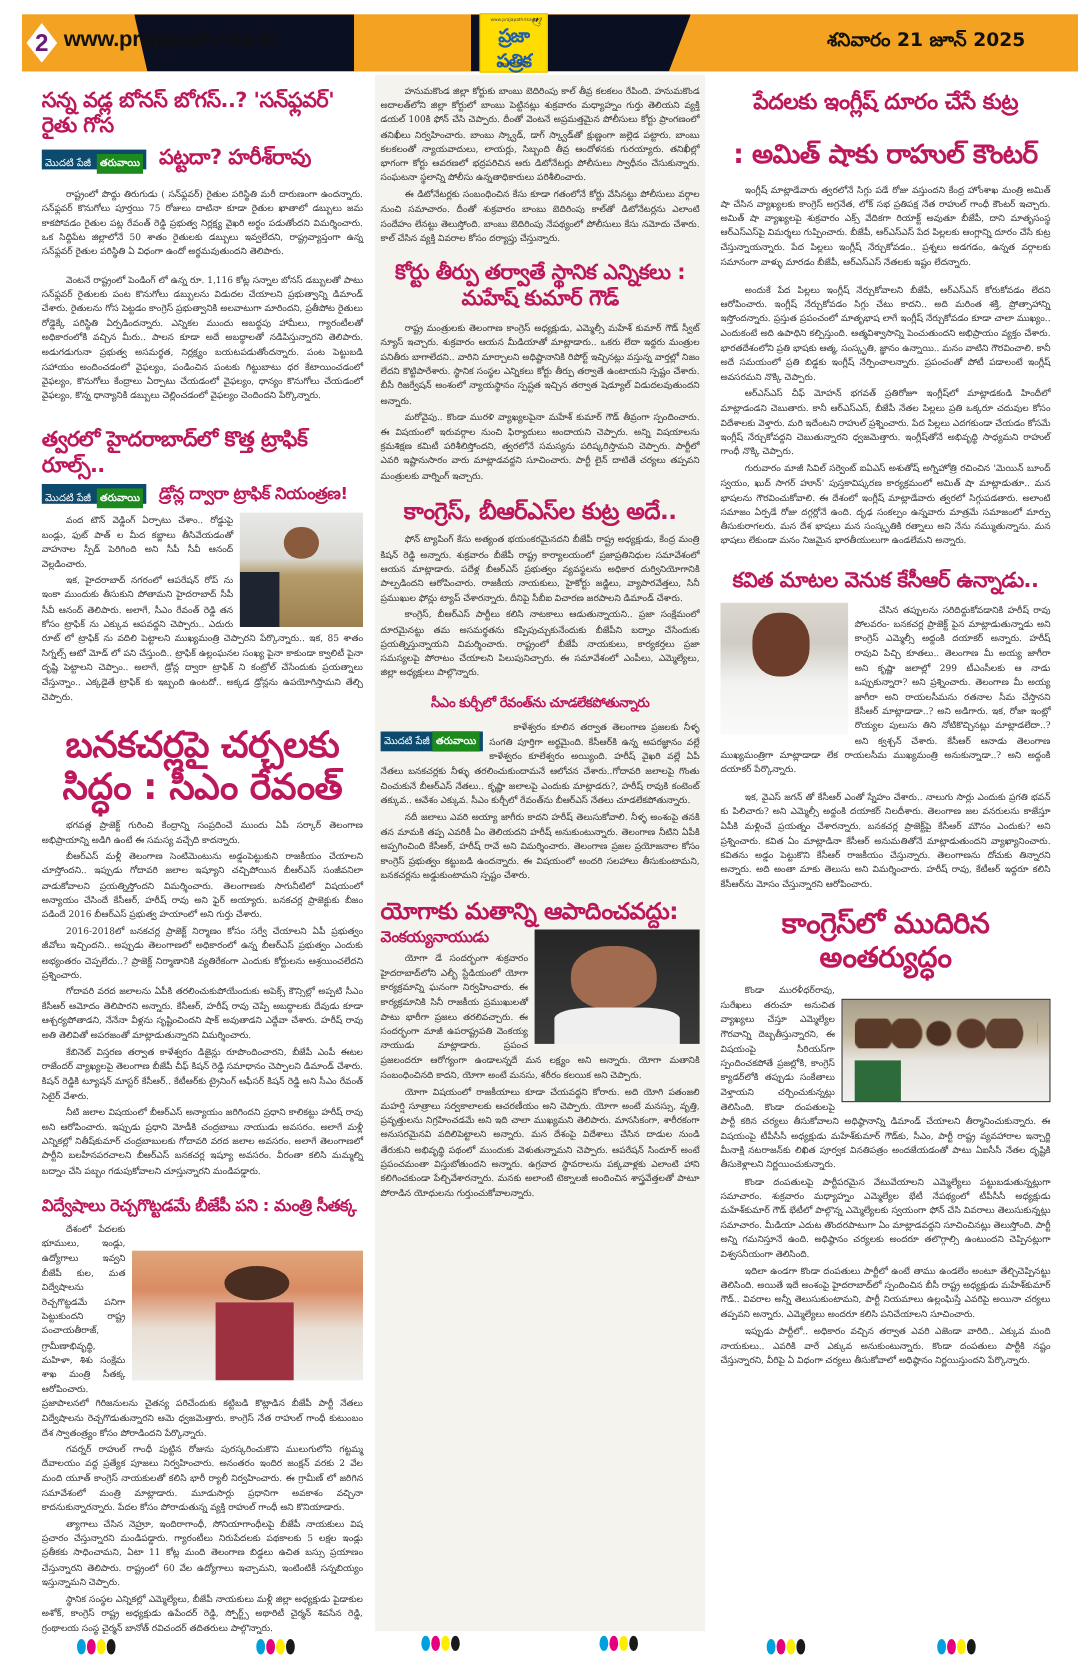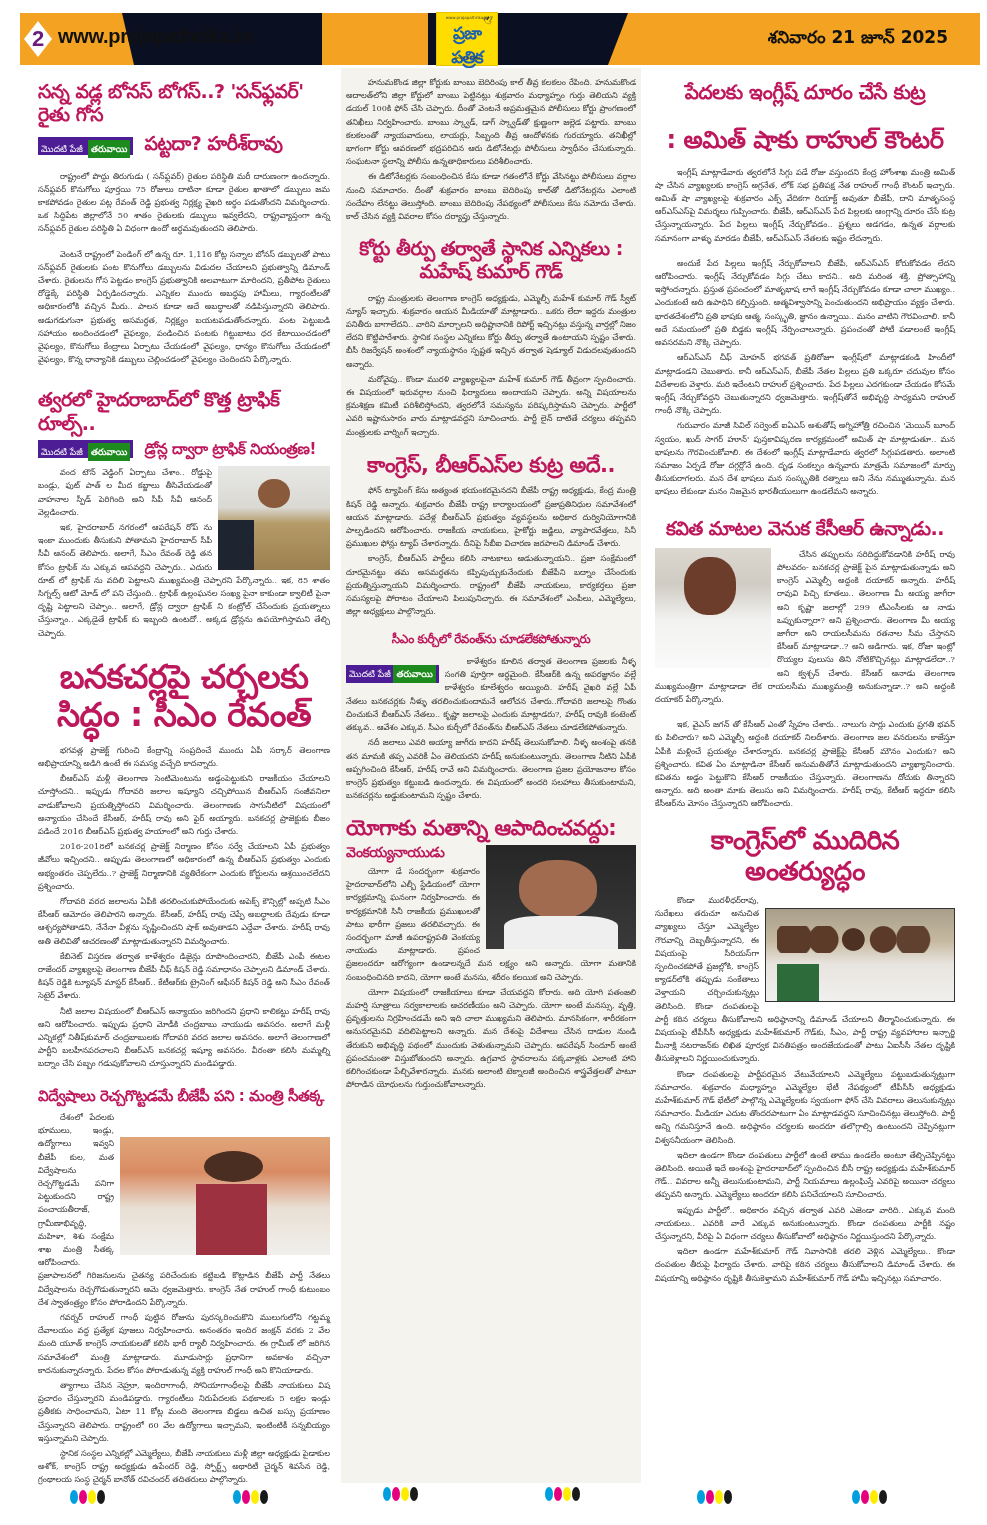--- a/index.html
+++ b/index.html
@@ -14,39 +14,39 @@
   .masthead .dark.d2 { left: 408px; width: 200px; clip-path: polygon(0 0,100% 0,90% 100%,0 100%); }
   .page-num { position: absolute; left: 4px; top: 8px; width: 28px; height: 36px; background: #fff;
               clip-path: polygon(50% 0, 100% 50%, 50% 100%, 0 50%); }
   .page-num span { position: absolute; left: 0; top: 5px; width: 100%; text-align: center; font: bold 22px "Liberation Sans", sans-serif; color: #6a1b7a; }
   .site-url { position: absolute; left: 38px; top: 12px; font: bold 20px "Liberation Sans", sans-serif; color: #111; letter-spacing: -0.3px; }
   .logo { position: absolute; left: 210px; top: -1px; width: 62px; height: 54px; background: #ffdd00; border: 1px solid #e8c300; }
   .logo .logo-url { position: absolute; left: 0; top: 2px; width: 100%; text-align: center; font: 4px "DejaVu Sans", sans-serif; color: #444; }
   .logo .logo-name { position: absolute; left: 0; top: 10px; width: 100%; text-align: center; font: bold 17px "DejaVu Sans", sans-serif; color: #1b5fb4; letter-spacing: -1px; }
   .logo .logo-tag { position: absolute; left: 0; top: 42px; width: 100%; text-align: center; font: 4px "DejaVu Sans", sans-serif; color: #333; }
   .logo .bird { position: absolute; right: 4px; top: 3px; font-size: 8px; color: #333; }
-  .masthead-date { position: absolute; right: 32px; top: 14px; font: bold 17px "DejaVu Sans", sans-serif; color: #111; }
+  .masthead-date { position: absolute; right: 48px; top: 14px; font: bold 17px "DejaVu Sans", sans-serif; color: #111; }
 
   
   .col { position: absolute; top: 70px; }
   .col-left { left: 38px; width: 292px; }
   .col-mid { left: 341px; width: 300px; background: #f4f3ee; height: 1415px; top: 68px; padding: 0 5px; }
   .col-right { left: 655px; width: 300px; }
 
   .head { font-family: "DejaVu Sans", sans-serif; font-weight: bold; color: #be185d; line-height: 1.22; letter-spacing: -0.5px; }
   .head.xl { font-size: 33px; text-align: center; line-height: 1.15; }
   .head.lg { font-size: 21px; }
   .head.md { font-size: 18px; }
   .head.center { text-align: center; }
 
   .body-text { font-family: "DejaVu Serif", serif; font-size: 8.2px; line-height: 13.2px; color: #333; text-align: justify; }
   .body-text p { text-indent: 22px; margin-bottom: 2px; }
   .gap { height: 10px; }
 
-  .tag { display: inline-block; vertical-align: middle; height: 18px; background: #4c1d95; padding: 0 3px; margin-right: 6px; }
+  .tag { display: inline-block; vertical-align: middle; height: 18px; background: #0c4a6e; padding: 0 3px; margin-right: 6px; }
   .tag .t1 { font: 9px "DejaVu Sans", sans-serif; color: #fff; line-height: 18px; }
   .tag .t2 { font: bold 9px "DejaVu Sans", sans-serif; color: #fff; background: #1d8a1d; padding: 0 3px; line-height: 18px; display: inline-block; }
 
   .photo { background: #cfc9bf; position: relative; overflow: hidden; }
   .photo.police { background: linear-gradient(180deg,#e8e8e6 0%,#d9d8d2 40%,#b59b68 55%,#9c8150 100%); }
   .photo.police::before { content: ""; position: absolute; left: 36%; top: 12%; width: 28%; height: 28%; border-radius: 50%; background: #8a5a3c; }
   .photo.police::after { content: ""; position: absolute; left: 0; bottom: 0; width: 32%; height: 48%; background: #1e2430; }
   .photo.leader { background: linear-gradient(180deg,#dcd8d0 0%,#d0ccc4 30%,#f2f2f0 60%,#fafafa 100%); }
   .photo.leader::before { content: ""; position: absolute; left: 25%; top: 8%; width: 45%; height: 48%; border-radius: 45%; background: #6b3d2a; }
   .photo.group { background: linear-gradient(180deg,#a89f8b 0%,#c6b9a0 35%,#e8e4df 60%,#f1f0ee 100%); border: 1px solid #333; }
@@ -117,21 +117,21 @@
       <div class="clear"></div>
     </div>
   </article>
 
   <article style="margin-top:16px;">
     <div class="head xl">బనకచర్లపై చర్చలకు సిద్ధం : సీఎం రేవంత్</div>
     <div class="body-text" style="margin-top:10px;">
       <p>భగవత్ల ప్రాజెక్ట్ గురించి కేంద్రాన్ని సంప్రదించే ముందు ఏపీ సర్కార్ తెలంగాణ అభిప్రాయాన్ని అడిగి ఉంటే ఈ సమస్య వచ్చేది కాదన్నారు.</p>
       <p>బీఆర్ఎస్ మళ్లీ తెలంగాణ సెంటిమెంటును అడ్డంపెట్టుకుని రాజకీయం చేయాలని చూస్తోందని.. ఇప్పుడు గోదావరి జలాల ఇష్యూని చచ్చిపోయిన బీఆర్ఎస్ సంజీవనిలా వాడుకోవాలని ప్రయత్నిస్తోందని విమర్శించారు. తెలంగాణకు సాగునీటిలో విషయంలో అన్యాయం చేసిందే కేసీఆర్, హరీష్ రావు అని ఫైర్ అయ్యారు. బనకచర్ల ప్రాజెక్టుకు బీజం పడిందే 2016 బీఆర్ఎస్ ప్రభుత్వ హయాంలో అని గుర్తు చేశారు.</p>
       <p>2016-2018లో బనకచర్ల ప్రాజెక్ట్ నిర్మాణం కోసం సర్వే చేయాలని ఏపీ ప్రభుత్వం జీవోలు ఇచ్చిందని.. అప్పుడు తెలంగాణలో అధికారంలో ఉన్న బీఆర్ఎస్ ప్రభుత్వం ఎందుకు అభ్యంతరం చెప్పలేదు..? ప్రాజెక్ట్ నిర్మాణానికి వ్యతిరేకంగా ఎందుకు కోర్టులను ఆశ్రయించలేదని ప్రశ్నించారు.</p>
-      <p>గోదావరి వరద జలాలను ఏపీకి తరలించుకుపోయేందుకు అపెక్స్ కౌన్సిల్లో అప్పటి సీఎం కేసీఆర్ ఆమోదం తెలిపారని అన్నారు. కేసీఆర్, హరీష్ రావు చెప్పే అబద్ధాలకు దేవుడు కూడా ఆశ్చర్యపోతాడని, నేనేనా వీళ్లను సృష్టించిందని షాక్ అవుతాడని ఎద్దేవా చేశారు. హరీష్ రావు అతి తెలివితో ఆచరణంతో మాట్లాడుతున్నారని విమర్శించారు.</p>
+      <p>గోదావరి వరద జలాలను ఏపీకి తరలించుకుపోయేందుకు అపెక్స్ కౌన్సిల్లో అప్పటి సీఎం కేసీఆర్ ఆమోదం తెలిపారని అన్నారు. కేసీఆర్, హరీష్ రావు చెప్పే అబద్ధాలకు దేవుడు కూడా ఆశ్చర్యపోతాడని, నేనేనా వీళ్లను సృష్టించిందని షాక్ అవుతాడని ఎద్దేవా చేశారు. హరీష్ రావు అతి తెలివితో అపరజంతో మాట్లాడుతున్నారని విమర్శించారు.</p>
       <p>కేబినెట్ విస్తరణ తర్వాత కాళేశ్వరం డిజైన్లు రూపొందించారని, బీజేపీ ఎంపీ ఈటల రాజేందర్ వ్యాఖ్యలపై తెలంగాణ బీజేపీ చీఫ్ కిషన్ రెడ్డి సమాధానం చెప్పాలని డిమాండ్ చేశారు. కిషన్ రెడ్డికి ట్యూషన్ మాస్టర్ కేసీఆర్.. కేటీఆర్‌కు ట్రైనింగ్ ఆఫీసర్ కిషన్ రెడ్డి అని సీఎం రేవంత్ సెటైర్ వేశారు.</p>
       <p>నీటి జలాల విషయంలో బీఆర్ఎస్ అన్యాయం జరిగిందని ప్రధాని కాలికట్టు హరీష్ రావు అని ఆరోపించారు. ఇప్పుడు ప్రధాని మోడీకి చంద్రబాబు నాయుడు అవసరం. అలాగే మళ్లీ ఎన్నికల్లో నితీష్‌కుమార్ చంద్రబాబులకు గోదావరి వరద జలాల అవసరం. అలాగే తెలంగాణలో పార్టీని బలహీనపరచాలని బీఆర్ఎస్ బనకచర్ల ఇష్యూ అవసరం. వీరంతా కలిసి మమ్మల్ని బద్నాం చేసి పబ్బం గడుపుకోవాలని చూస్తున్నారని మండిపడ్డారు.</p>
     </div>
   </article>
 
   <article style="margin-top:16px;">
     <div class="head md" style="font-size:15px;">విద్వేషాలు రెచ్చగొట్టడమే బీజేపీ పని : మంత్రి సీతక్క</div>
     <div class="body-text" style="margin-top:6px;">
       <div class="photo rally float-r" style="width:210px;height:118px;margin-top:26px;"></div>
       <p>దేశంలో పేదలకు భూములు, ఇండ్లు, ఉద్యోగాలు ఇవ్వని బీజేపీ కుల, మత విద్వేషాలను రెచ్చగొట్టడమే పనిగా పెట్టుకుందని రాష్ట్ర పంచాయతీరాజ్, గ్రామీణాభివృద్ధి, మహిళా, శిశు సంక్షేమ శాఖ మంత్రి సీతక్క ఆరోపించారు. ప్రజాపాలనలో గిరిజనులను చైతన్య పరిచేందుకు కట్టిబడి కొట్లాడిన బీజేపీ పార్టీ నేతలు విద్వేషాలను రెచ్చగొడుతున్నారని ఆమె ధ్వజమెత్తారు. కాంగ్రెస్ నేత రాహుల్ గాంధీ కుటుంబం దేశ స్వాతంత్ర్యం కోసం పోరాడిందని పేర్కొన్నారు.</p>
@@ -210,21 +210,20 @@
   </article>
 
   <article style="margin-top:14px;">
     <div class="head lg center" style="font-size:26px;">కాంగ్రెస్‌లో ముదిరిన అంతర్యుద్ధం</div>
     <div class="body-text" style="margin-top:6px;">
       <div class="photo group float-r" style="width:190px;height:94px;margin-top:14px;"></div>
       <p>కొండా మురళీధర్‌రావు, సురేఖలు తరుచూ అనుచిత వ్యాఖ్యలు చేస్తూ ఎమ్మెల్యేల గౌరవాన్ని దెబ్బతీస్తున్నారని, ఈ విషయంపై సీరియస్‌గా స్పందించకపోతే ప్రజల్లోకి, కాంగ్రెస్ క్యాడర్‌లోకి తప్పుడు సంకేతాలు వెళ్తాయని చర్చించుకున్నట్లు తెలిసింది. కొండా దంపతులపై పార్టీ కఠిన చర్యలు తీసుకోవాలని అధిష్ఠానాన్ని డిమాండ్ చేయాలని తీర్మానించుకున్నారు. ఈ విషయంపై టీపీసీసీ అధ్యక్షుడు మహేశ్‌కుమార్ గౌడ్‌కు, సీఎం, పార్టీ రాష్ట్ర వ్యవహారాల ఇన్చార్జి మీనాక్షి నటరాజన్‌కు లిఖిత పూర్వక వినతిపత్రం అందజేయడంతో పాటు ఏఐసీసీ నేతల దృష్టికి తీసుకెళ్లాలని నిర్ణయించుకున్నారు.</p>
       <p>కొండా దంపతులపై పార్టీపరమైన వేటువేయాలని ఎమ్మెల్యేలు పట్టుబడుతున్నట్లుగా సమాచారం. శుక్రవారం మధ్యాహ్నం ఎమ్మెల్యేల భేటీ నేపథ్యంలో టీపీసీసీ అధ్యక్షుడు మహేశ్‌కుమార్ గౌడ్ భేటీలో పాల్గొన్న ఎమ్మెల్యేలకు స్వయంగా ఫోన్ చేసి వివరాలు తెలుసుకున్నట్లు సమాచారం. మీడియా ఎదుట తొందరపాటుగా ఏం మాట్లాడవద్దని సూచించినట్లు తెలుస్తోంది. పార్టీ అన్ని గమనిస్తూనే ఉంది. అధిష్ఠానం చర్యలకు అందరూ తలొగ్గాల్సి ఉంటుందని చెప్పినట్లుగా విశ్వసనీయంగా తెలిసింది.</p>
       <p>ఇదిలా ఉండగా కొండా దంపతులు పార్టీలో ఉంటే తాము ఉండలేం అంటూ తేల్చిచెప్పినట్టు తెలిసింది. అయితే ఇదే అంశంపై హైదరాబాద్‌లో స్పందించిన బీసీ రాష్ట్ర అధ్యక్షుడు మహేశ్‌కుమార్ గౌడ్.. వివరాల అన్నీ తెలుసుకుంటామని, పార్టీ నియమాలు ఉల్లంఘిస్తే ఎవరిపై అయినా చర్యలు తప్పవని అన్నారు. ఎమ్మెల్యేలు అందరూ కలిసి పనిచేయాలని సూచించారు.</p>
       <p>ఇప్పుడు పార్టీలో.. అధికారం వచ్చిన తర్వాత ఎవరి ఎజెండా వారిది.. ఎక్కువ మంది నాయకులు.. ఎవరికి వారే ఎక్కువ అనుకుంటున్నారు. కొండా దంపతులు పార్టీకి నష్టం చేస్తున్నారని, వీరిపై ఏ విధంగా చర్యలు తీసుకోవాలో అధిష్ఠానం నిర్ణయిస్తుందని పేర్కొన్నారు.</p>
-      <p>ఇదిలా ఉండగా మహేశ్‌కుమార్ గౌడ్ నివాసానికి తరలి వెళ్లిన ఎమ్మెల్యేలు.. కొండా దంపతుల తీరుపై ఫిర్యాదు చేశారు. వారిపై కఠిన చర్యలు తీసుకోవాలని డిమాండ్ చేశారు. ఈ విషయాన్ని అధిష్ఠానం దృష్టికి తీసుకెళ్తామని మహేశ్‌కుమార్ గౌడ్ హామీ ఇచ్చినట్లు సమాచారం.</p>
     </div>
   </article>
 </div>
 
 <div class="reg" style="left:70px;">
     <span style="background: rgb(0, 160, 223);"></span>
     <span style="background: rgb(229, 0, 125);"></span>
     <span style="background: rgb(255, 237, 0);"></span>
     <span style="background: rgb(26, 26, 26);"></span>
   </div>

